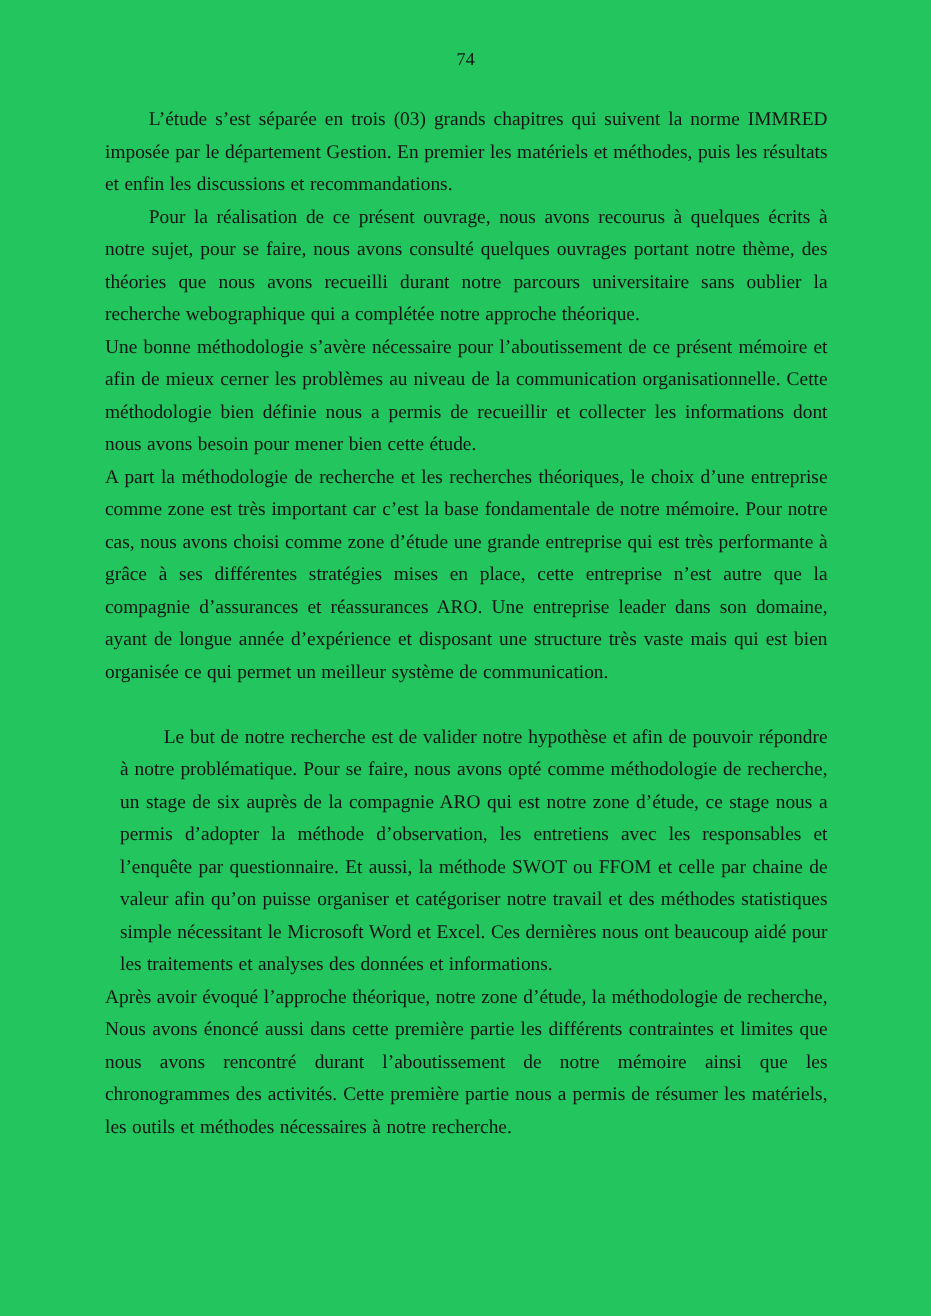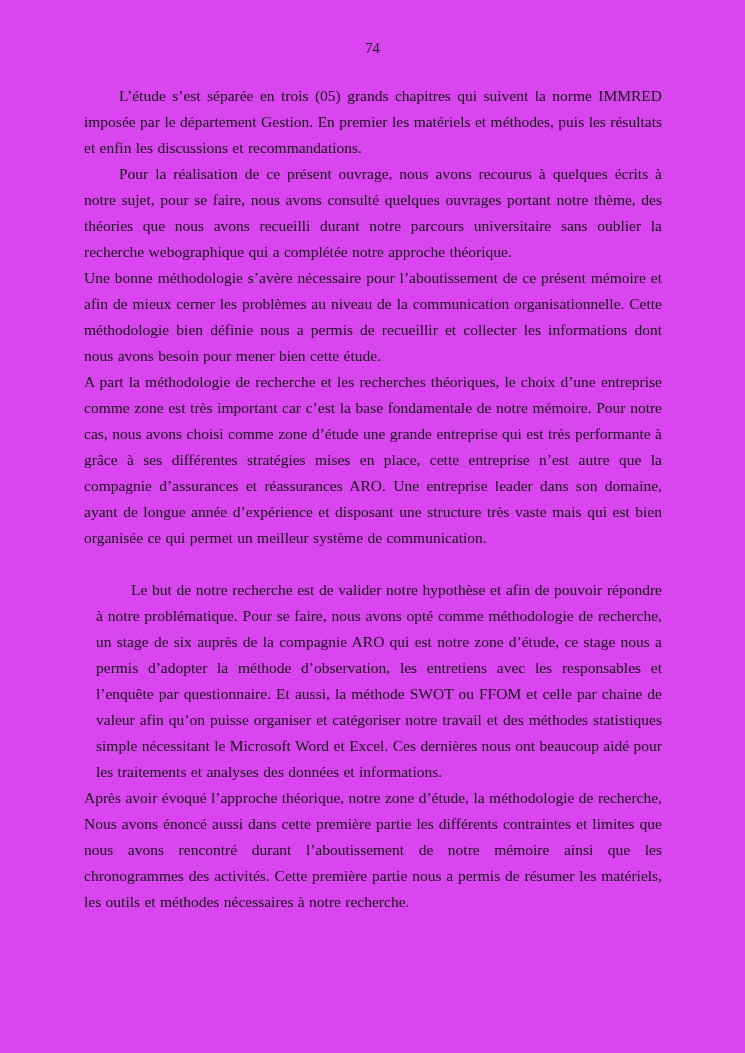--- a/index.html
+++ b/index.html
@@ -4,21 +4,21 @@
 <style>
   html, body {
     margin: 0;
     padding: 0;
     background: #ffffff;
   }
   .page {
     position: relative;
     width: 745px;
     height: 1053px;
-    background: #d946ef;
+    background: #22c55e;
     font-family: "Liberation Serif", "DejaVu Serif", serif;
     color: #141414;
     overflow: hidden;
   }
   .page-number {
     position: absolute;
     top: 38px;
     left: 0;
     width: 745px;
     text-align: center;
@@ -46,20 +46,20 @@
     margin-left: 12px;
   }
 </style>
 </head>
 <body>
 
 <div class="page">
   <div class="page-number">74</div>
 
   <div class="content">
-    <p class="indent">L’étude s’est séparée en trois (05) grands chapitres qui suivent la norme IMMRED imposée par le département Gestion. En premier les matériels et méthodes, puis les résultats et enfin les discussions et recommandations.</p>
+    <p class="indent">L’étude s’est séparée en trois (03) grands chapitres qui suivent la norme IMMRED imposée par le département Gestion. En premier les matériels et méthodes, puis les résultats et enfin les discussions et recommandations.</p>
     <p class="indent">Pour la réalisation de ce présent ouvrage, nous avons recourus à quelques écrits à notre sujet, pour se faire, nous avons consulté quelques ouvrages portant notre thème, des théories que nous avons recueilli durant notre parcours universitaire sans oublier la recherche webographique qui a complétée notre approche théorique.</p>
     <p>Une bonne méthodologie s’avère nécessaire pour l’aboutissement de ce présent mémoire et afin de mieux cerner les problèmes au niveau de la communication organisationnelle. Cette méthodologie bien définie nous a permis de recueillir et collecter les informations dont nous avons besoin pour mener bien cette étude.</p>
     <p>A part la méthodologie de recherche et les recherches théoriques, le choix d’une entreprise comme zone est très important car c’est la base fondamentale de notre mémoire. Pour notre cas, nous avons choisi comme zone d’étude une grande entreprise qui est très performante à grâce à ses différentes stratégies mises en place, cette entreprise n’est autre que la compagnie d’assurances et réassurances ARO. Une entreprise leader dans son domaine, ayant de longue année d’expérience et disposant une structure très vaste mais qui est bien organisée ce qui permet un meilleur système de communication.</p>
     <p class="indent gap-before">Le but de notre recherche est de valider notre hypothèse et afin de pouvoir répondre à notre problématique. Pour se faire, nous avons opté comme méthodologie de recherche, un stage de six auprès de la compagnie ARO qui est notre zone d’étude, ce stage nous a permis d’adopter la méthode d’observation, les entretiens avec les responsables et l’enquête par questionnaire. Et aussi, la méthode SWOT ou FFOM et celle par chaine de valeur afin qu’on puisse organiser et catégoriser notre travail et des méthodes statistiques simple nécessitant le Microsoft Word et Excel. Ces dernières nous ont beaucoup aidé pour les traitements et analyses des données et informations.</p>
     <p>Après avoir évoqué l’approche théorique, notre zone d’étude, la méthodologie de recherche, Nous avons énoncé aussi dans cette première partie les différents contraintes et limites que nous avons rencontré durant l’aboutissement de notre mémoire ainsi que les chronogrammes des activités. Cette première partie nous a permis de résumer les matériels, les outils et méthodes nécessaires à notre recherche.</p>
   </div>
 </div>
 
 </body></html>

